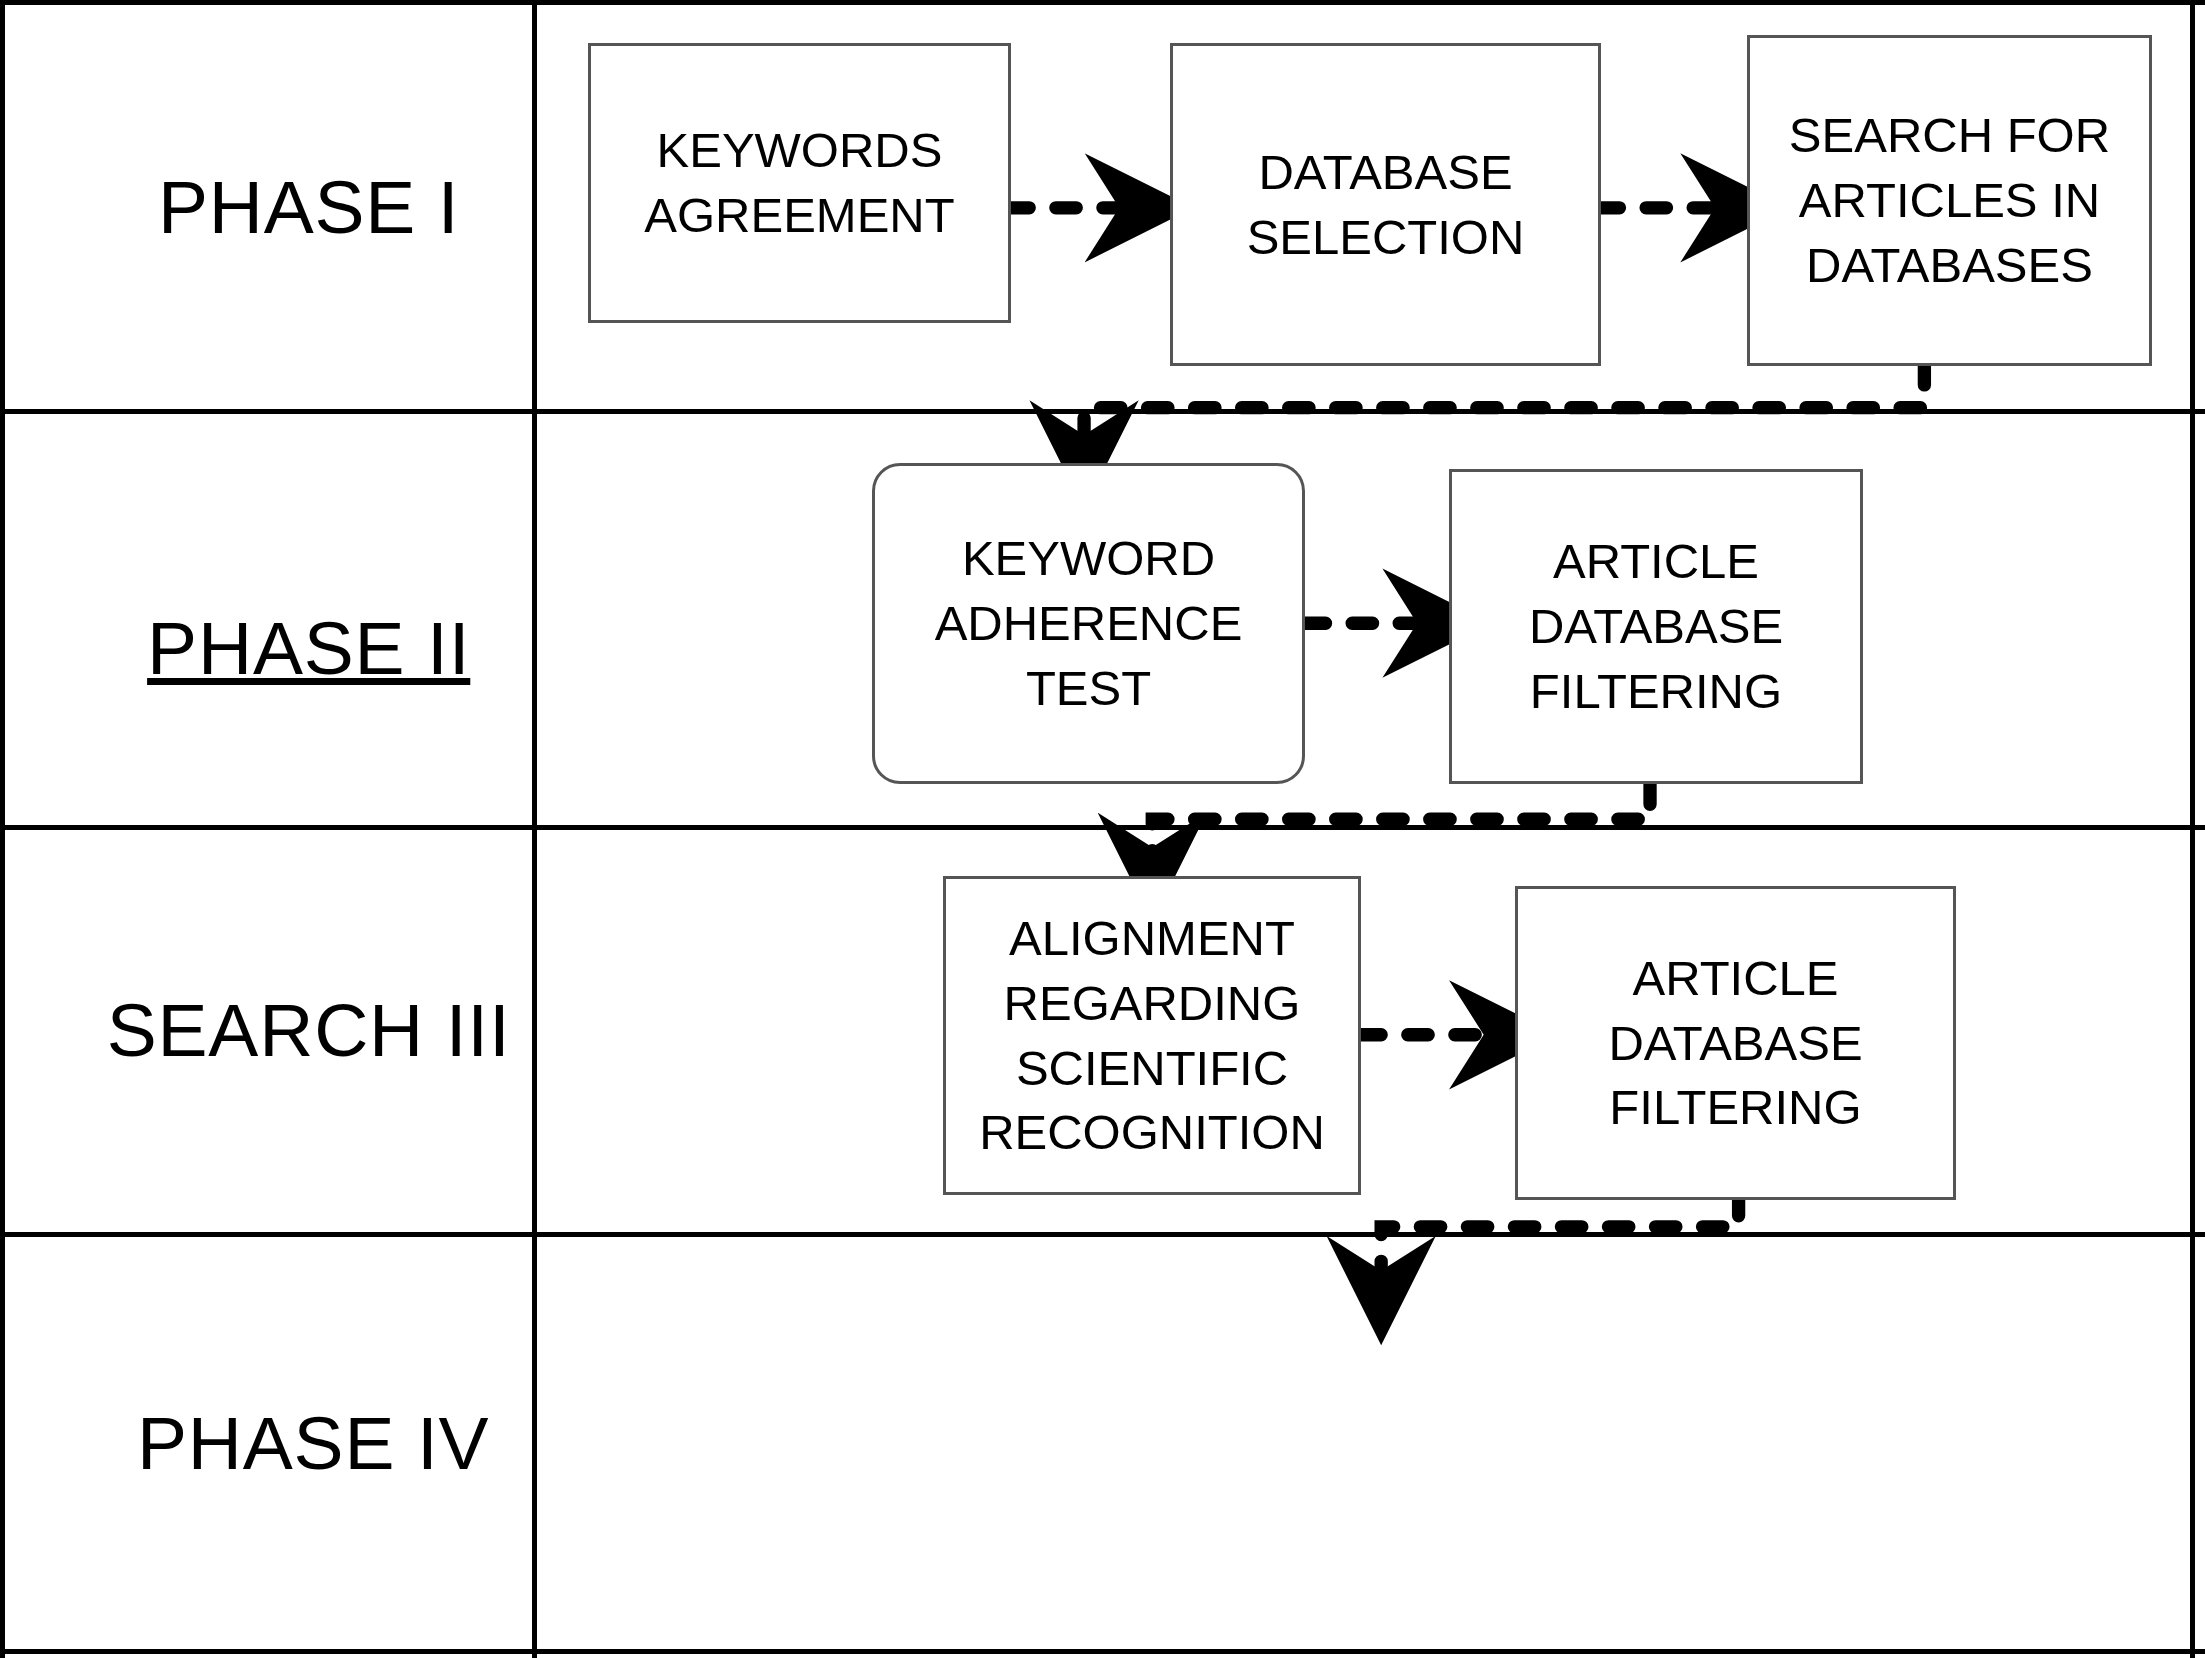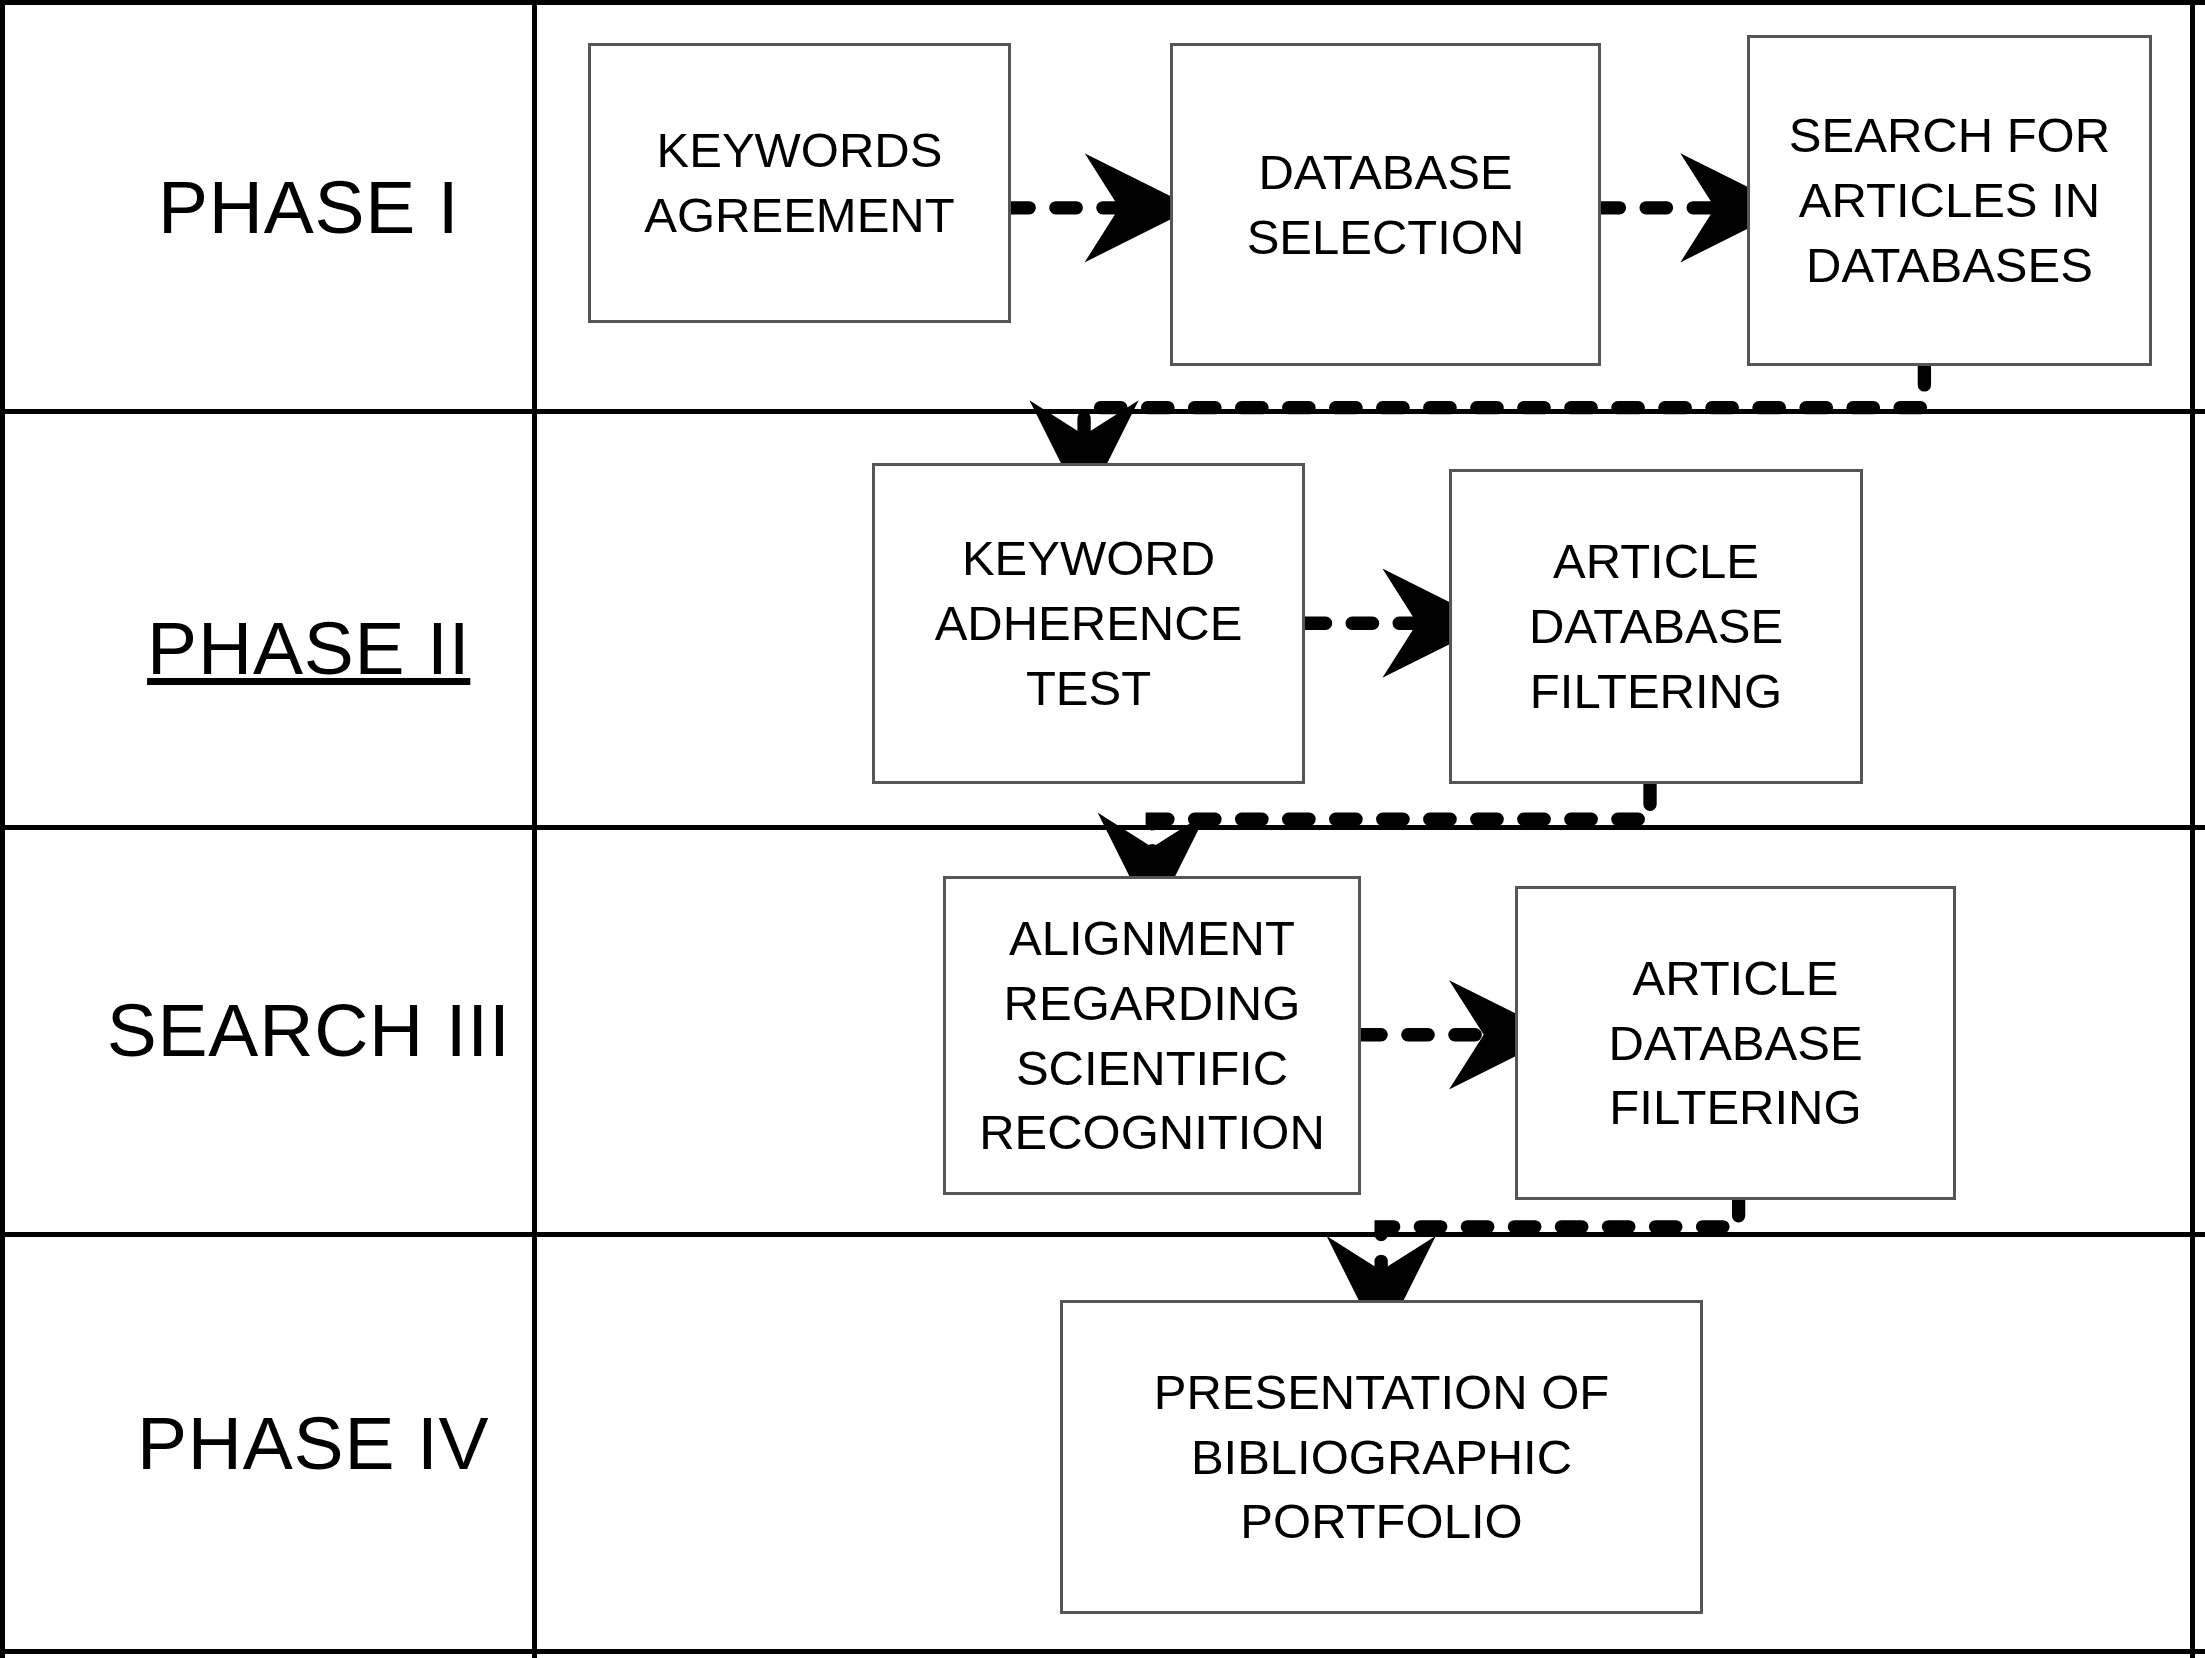--- a/index.html
+++ b/index.html
@@ -151,21 +151,21 @@
     <span class="node-text">DATABASE
 SELECTION</span>
   </div>
 
   <div class="node" style="left:1747px; top:35px; width:405px; height:331px;">
     <span class="node-text">SEARCH FOR
 ARTICLES IN
 DATABASES</span>
   </div>
 
-  <div class="node" style="left:872px; top:463px; width:433px; height:321px;">
+  <div class="node" style="left:872px; top:463px; width:433px; height:321px;border-radius:28px;">
     <span class="node-text">KEYWORD
 ADHERENCE
 TEST</span>
   </div>
 
   <div class="node" style="left:1449px; top:469px; width:414px; height:315px;">
     <span class="node-text">ARTICLE
 DATABASE
 FILTERING</span>
   </div>
@@ -176,20 +176,15 @@
 SCIENTIFIC
 RECOGNITION</span>
   </div>
 
   <div class="node" style="left:1515px; top:886px; width:441px; height:314px;">
     <span class="node-text">ARTICLE
 DATABASE
 FILTERING</span>
   </div>
 
-  <div class="node" style="left:1060px; top:1300px; width:643px; height:314px;">
-    <span class="node-text">PRESENTATION OF
-BIBLIOGRAPHIC
-PORTFOLIO</span>
-  </div>
 
 </div>
 
 
 </body></html>

